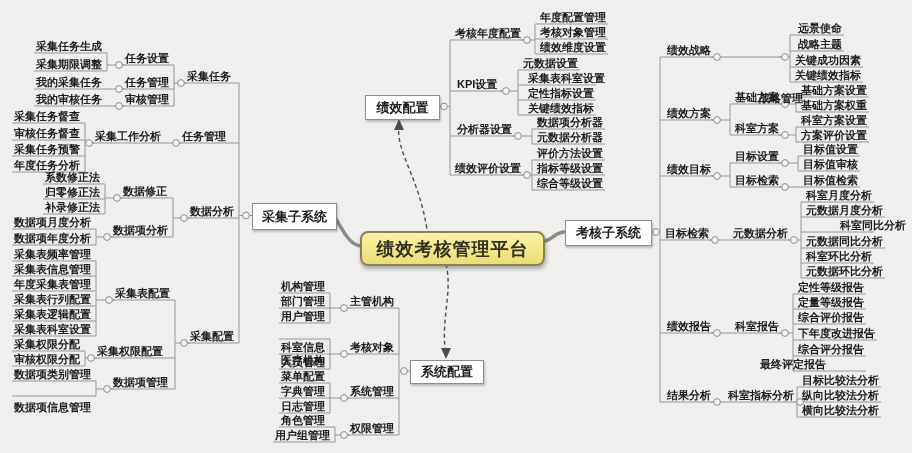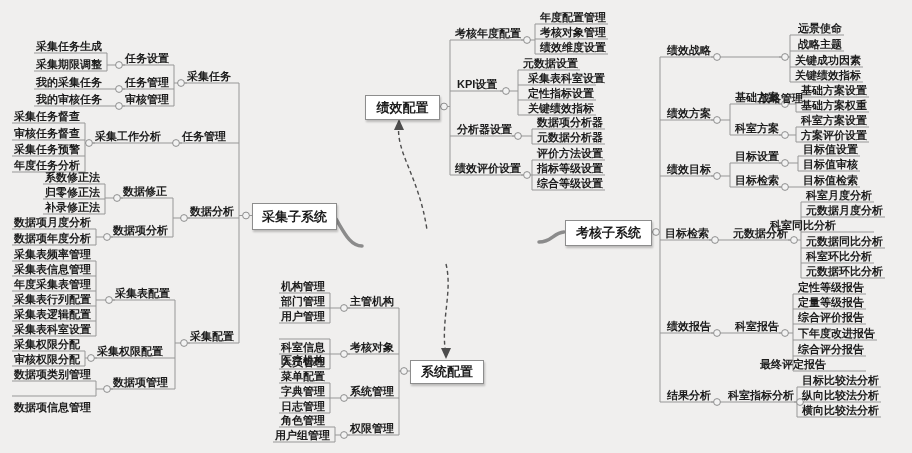--- a/index.html
+++ b/index.html
@@ -341,21 +341,21 @@
       <div class="tnode" style="left: 667px; top: 163px;">绩效目标</div>
       <div class="tnode" style="left: 735px; top: 150px;">目标设置</div>
       <div class="tnode" style="left: 803px; top: 143px;">目标值设置</div>
       <div class="tnode" style="left: 803px; top: 158px;">目标值审核</div>
       <div class="tnode" style="left: 735px; top: 174px;">目标检索</div>
       <div class="tnode" style="left: 803px; top: 174px;">目标值检索</div>
       <div class="tnode" style="left: 665px; top: 227px;">目标检索</div>
       <div class="tnode" style="left: 733px; top: 227px;">元数据分析</div>
       <div class="tnode" style="left: 806px; top: 189px;">科室月度分析</div>
       <div class="tnode" style="left: 806px; top: 204px;">元数据月度分析</div>
-      <div class="tnode" style="left: 770px; top: 219px;">科室同比分析</div>
+      <div class="tnode" style="left: 840px; top: 219px;">科室同比分析</div>
       <div class="tnode" style="left: 806px; top: 235px;">元数据同比分析</div>
       <div class="tnode" style="left: 806px; top: 250px;">科室环比分析</div>
       <div class="tnode" style="left: 806px; top: 265px;">元数据环比分析</div>
       <div class="tnode" style="left: 667px; top: 320px;">绩效报告</div>
       <div class="tnode" style="left: 735px; top: 320px;">科室报告</div>
       <div class="tnode" style="left: 798px; top: 281px;">定性等级报告</div>
       <div class="tnode" style="left: 798px; top: 296px;">定量等级报告</div>
       <div class="tnode" style="left: 798px; top: 311px;">综合评价报告</div>
       <div class="tnode" style="left: 798px; top: 327px;">下年度改进报告</div>
       <div class="tnode" style="left: 798px; top: 343px;">综合评分报告</div>
@@ -375,13 +375,14 @@
       <div class="tnode" style="left: 281px; top: 341px;">科室信息</div>
       <div class="tnode" style="left: 281px; top: 356px;">人员管理</div>
       <div class="tnode" style="left: 350px; top: 385px;">系统管理</div>
       <div class="tnode" style="left: 281px; top: 370px;">菜单配置</div>
       <div class="tnode" style="left: 281px; top: 385px;">字典管理</div>
       <div class="tnode" style="left: 281px; top: 400px;">日志管理</div>
       <div class="tnode" style="left: 350px; top: 422px;">权限管理</div>
       <div class="tnode" style="left: 281px; top: 414px;">角色管理</div>
       <div class="tnode" style="left: 275px; top: 429px;">用户组管理</div>
     </div>
+  <div class="center-node">绩效考核管理平台</div>
 </div>
 
 </body></html>

